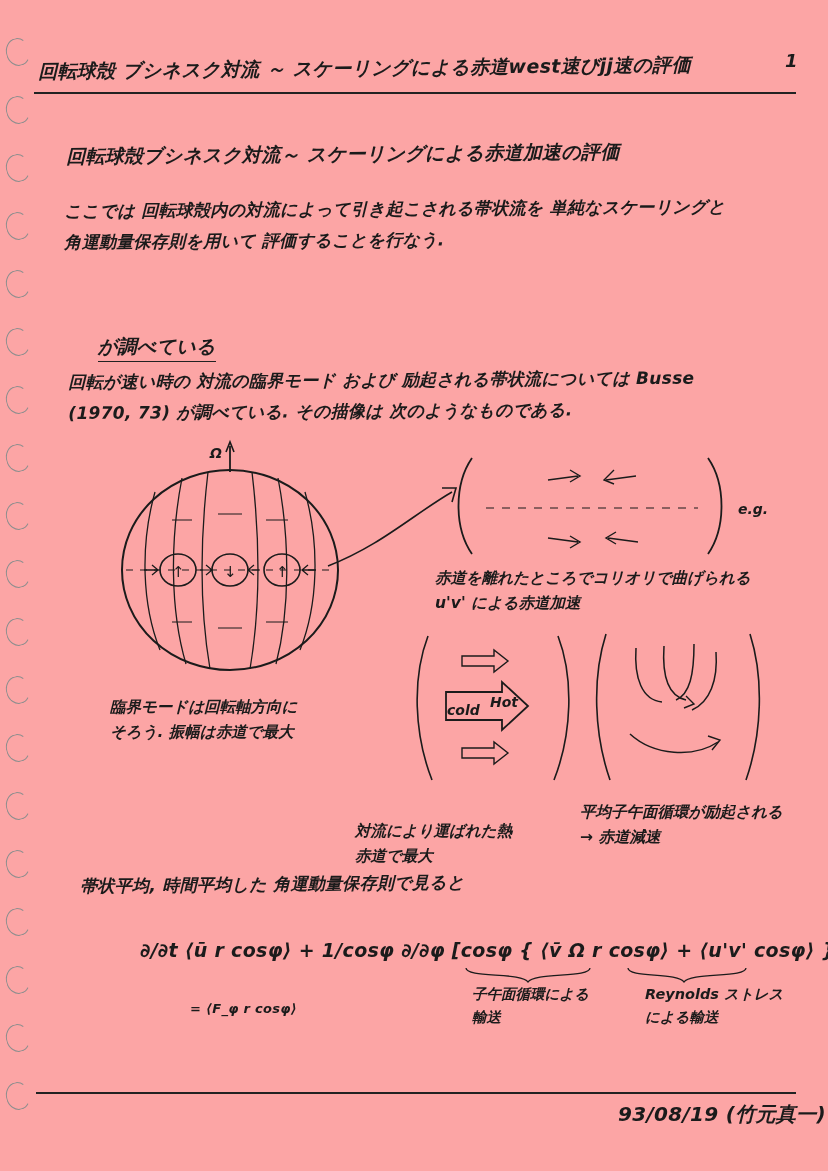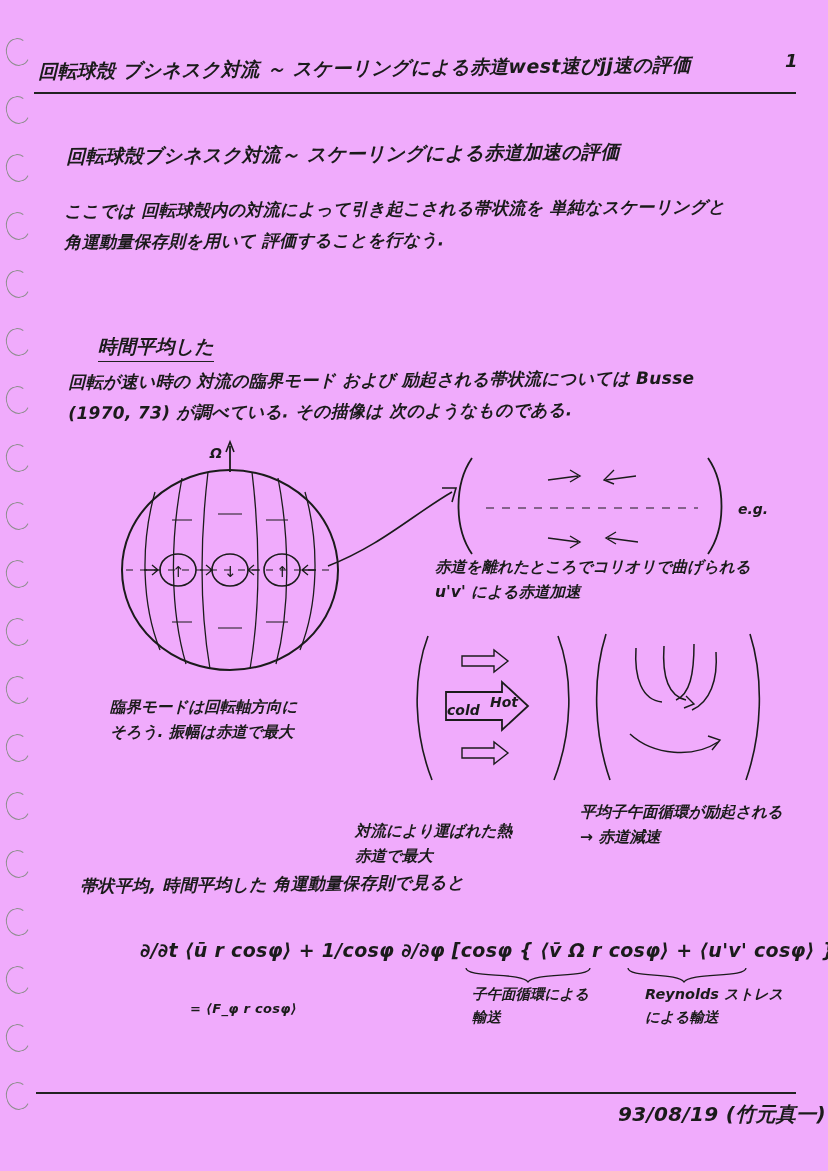--- a/index.html
+++ b/index.html
@@ -7,21 +7,21 @@
     padding: 0;
     background: #ffffff;
   }
   body {
     font-family: "Liberation Sans", sans-serif;
   }
   #page {
     position: relative;
     width: 828px;
     height: 1171px;
-    background: #f0abfc;
+    background: #fca5a5;
     overflow: hidden;
   }
   
   .spiral-col {
     position: absolute;
     left: 0;
     top: 0;
     width: 40px;
     height: 1171px;
   }
@@ -117,21 +117,21 @@
     position: absolute;
     font-size: 15.5px;
     color: #1b1b1b;
     font-family: "DejaVu Sans", sans-serif;
     white-space: pre;
     line-height: 1.6;
     font-style: italic;
     font-weight: 600;
   }
   #cap-sphere { left: 20px; top: 255px; }
-  #cap-eq     { left: 345px; top: 115px; }
+  #cap-eq     { left: 345px; top: 126px; }
   #cap-heat   { left: 265px; top: 360px; margin-top: 19px; }
   #cap-merid  { left: 490px; top: 360px; }
   #label-omega { left: 120px; top: 2px; font-size: 14px; }
   #label-eg    { left: 648px; top: 58px; font-size: 14px; }
   #label-cold  { left: 357px; top: 259px; font-size: 14px; }
   #label-hot   { left: 400px; top: 251px; font-size: 14px; }
   
   #para-3 {
     left: 80px;
     top: 874px;
@@ -197,21 +197,21 @@
 
   <div class="hand ink" id="title-line">回転球殻 ブシネスク対流 ～ スケーリングによる赤道west速びjj速の評価</div>
   <div class="hand ink" id="page-number">1</div>
   <div class="rule" id="top-rule"></div>
 
   <div class="hand ink" id="heading-1">回転球殻ブシネスク対流～ スケーリングによる赤道加速の評価</div>
   <div class="hand ink" id="para-1">ここでは 回転球殻内の対流によって引き起こされる帯状流を 単純なスケーリングと
 角運動量保存則を用いて 評価することを行なう.</div>
 
   <div class="hand ink" id="heading-2">
-    <span class="uline">時間平均した</span>
+    <span class="uline">が調べている</span>
   </div>
   <div class="hand ink" id="para-2">回転が速い時の 対流の臨界モード および 励起される帯状流については Busse
 (1970, 73) が調べている. その描像は 次のようなものである.</div>
 
   <div id="figure-area">
 
     <svg width="300" height="260" style="position:absolute;left:10px;top:10px">
       <ellipse cx="130" cy="120" rx="108" ry="100" fill="none" stroke="#1b1b1b" stroke-width="2"></ellipse>
 
       <line x1="130" y1="22" x2="130" y2="-4" stroke="#1b1b1b" stroke-width="1.8"></line>

